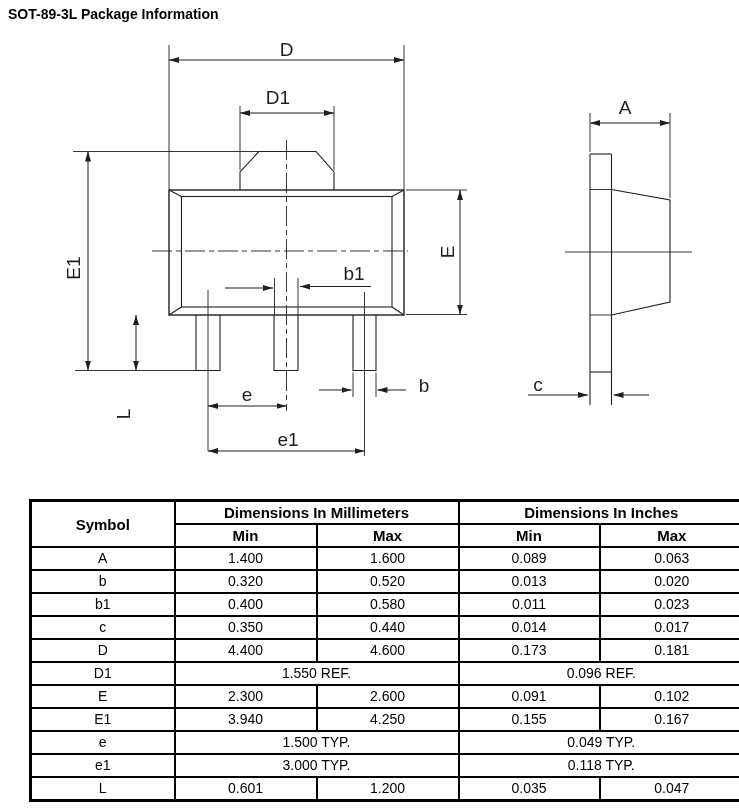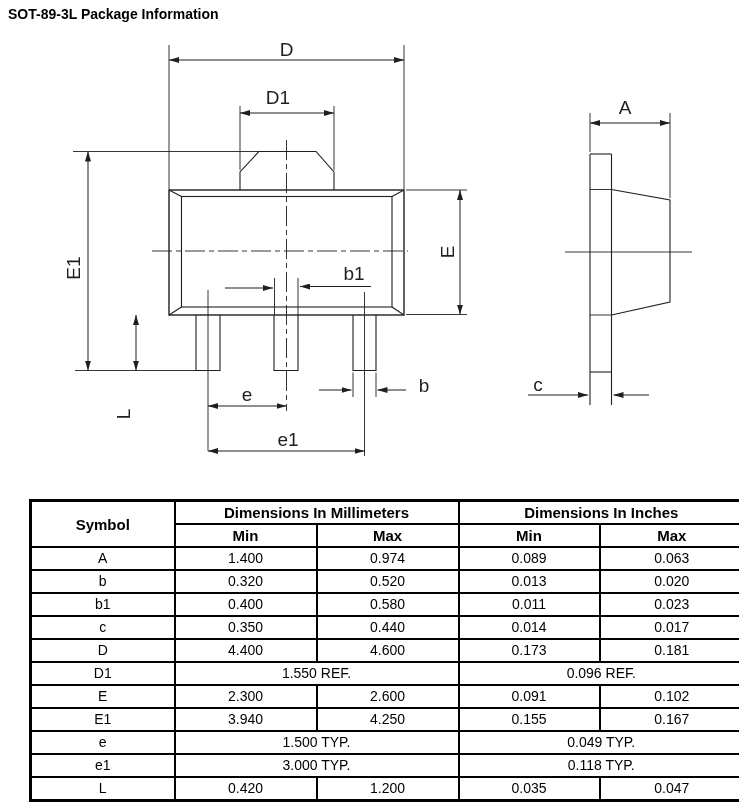--- a/index.html
+++ b/index.html
@@ -146,21 +146,21 @@
       <th>Min</th>
       <th>Max</th>
       <th>Min</th>
       <th>Max</th>
     </tr>
   </thead>
   <tbody>
       <tr>
         <td>A</td>
         <td>1.400</td>
-        <td>0.974</td>
+        <td>1.600</td>
         <td>0.089</td>
         <td>0.063</td>
       </tr>
       <tr>
         <td>b</td>
         <td>0.320</td>
         <td>0.520</td>
         <td>0.013</td>
         <td>0.020</td>
       </tr>
@@ -209,19 +209,19 @@
         <td colspan="2">1.500 TYP.</td>
         <td colspan="2">0.049 TYP.</td>
       </tr>
       <tr>
         <td>e1</td>
         <td colspan="2">3.000 TYP.</td>
         <td colspan="2">0.118 TYP.</td>
       </tr>
       <tr>
         <td>L</td>
-        <td>0.420</td>
+        <td>0.601</td>
         <td>1.200</td>
         <td>0.035</td>
         <td>0.047</td>
       </tr>
     </tbody>
 </table>
 
 </body></html>

